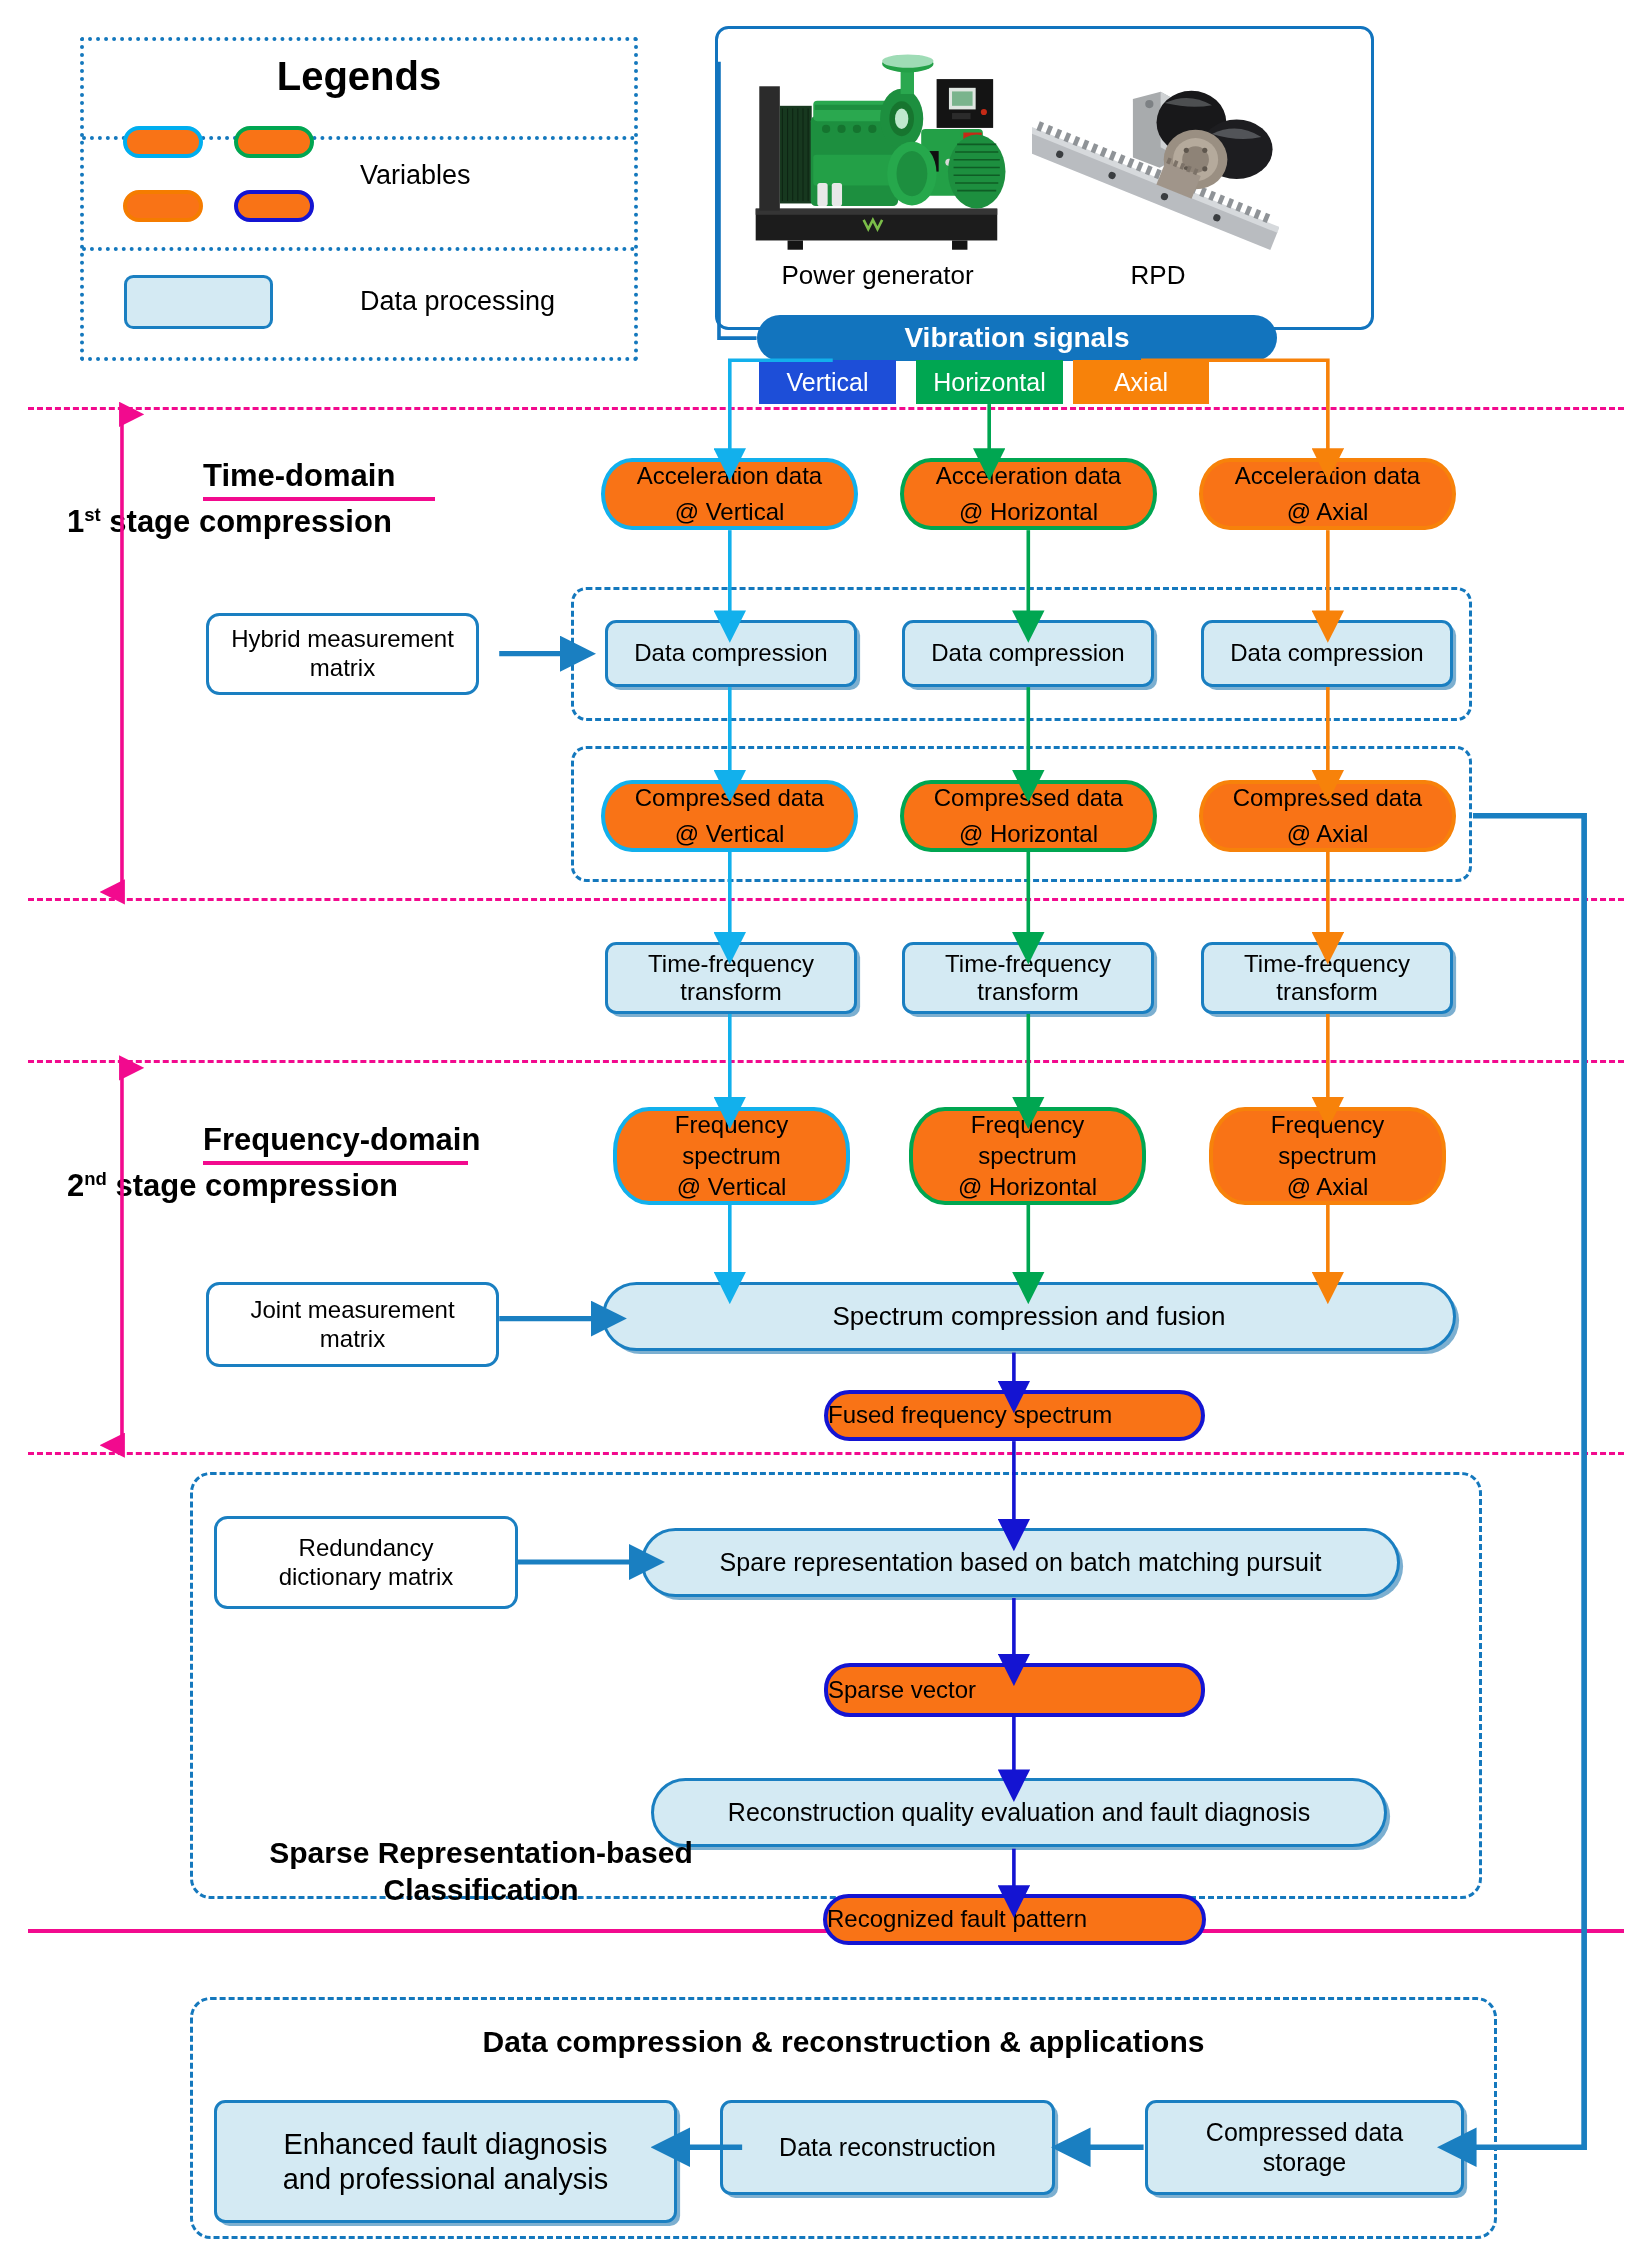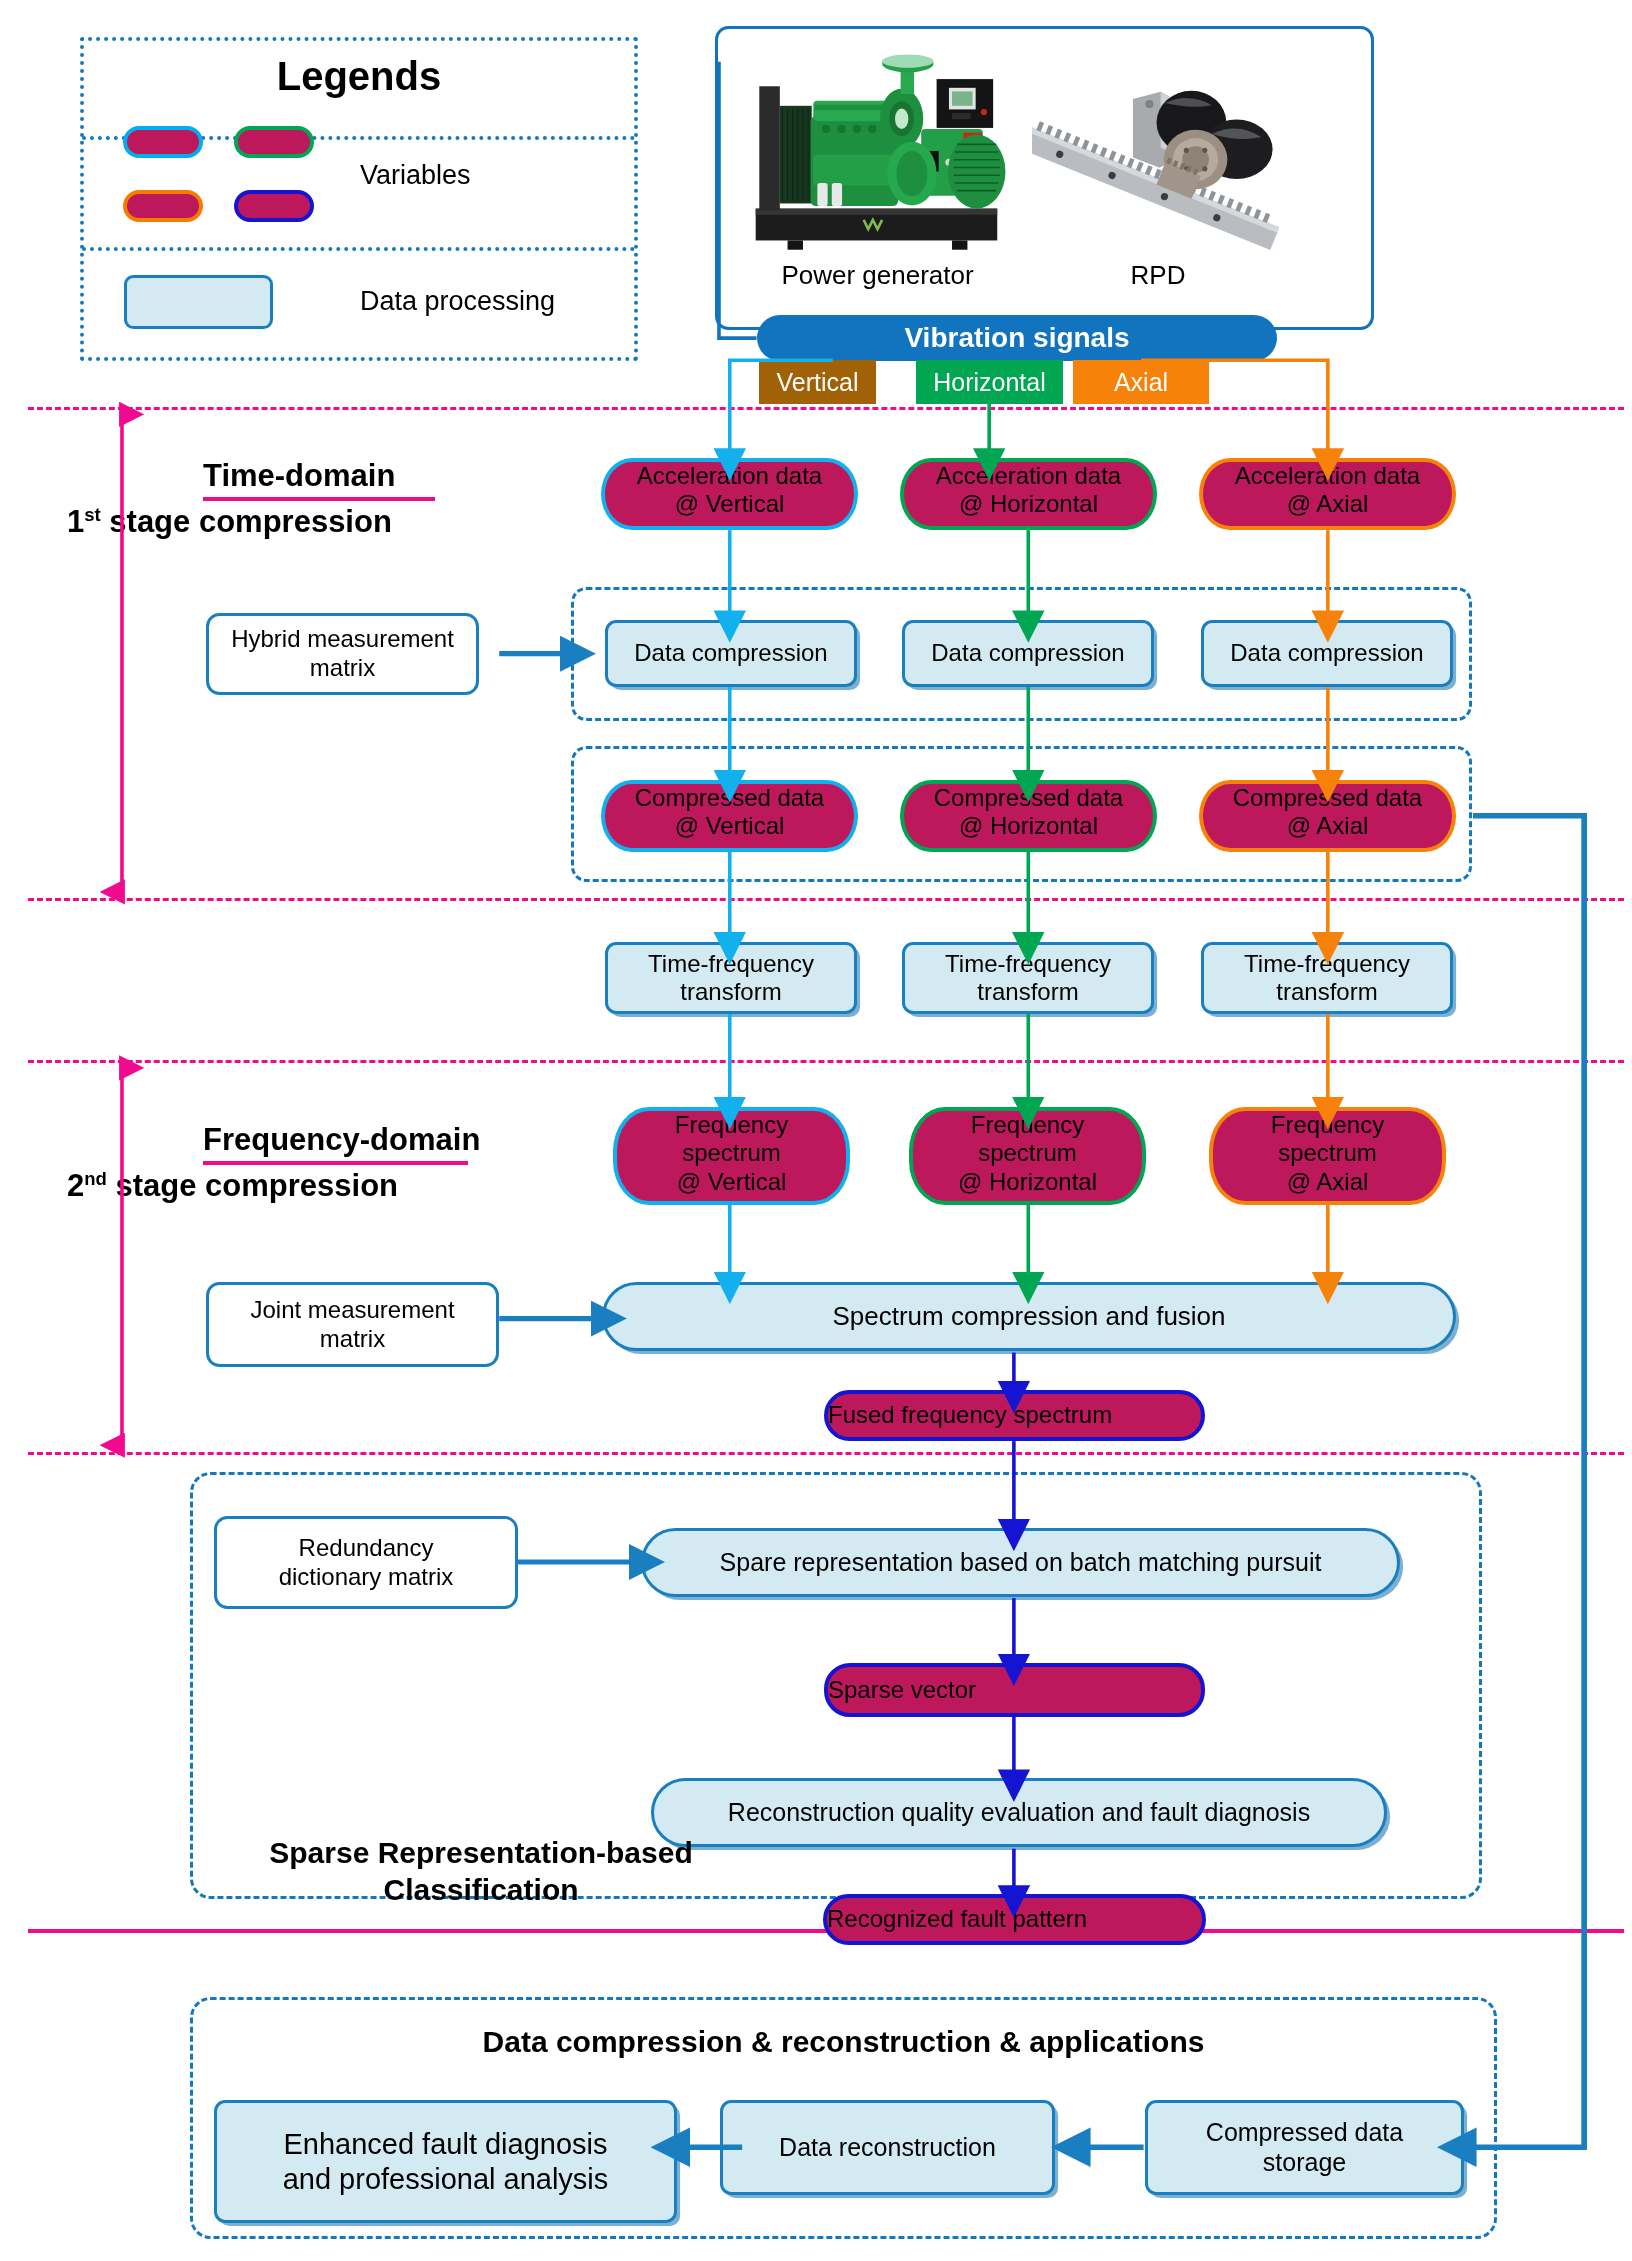--- a/index.html
+++ b/index.html
@@ -1,22 +1,22 @@
 <!DOCTYPE html>
 <html style="font-size:8.2px"><head>
 <meta charset="utf-8">
 <style>
   html,body{margin:0;padding:0;background:#fff;}
   body{font-family:"Liberation Sans",sans-serif;}
   #root{position:relative;width:1632px;height:2261px;background:#fff;overflow:hidden;}
   .abs{position:absolute;}
   
   .var-box{
-    position:absolute;box-sizing:border-box;background:#be185d;
-    border-style:solid;display:flex;align-items:center;justify-content:flex-start;
+    position:absolute;box-sizing:border-box;background:#f97316;
+    border-style:solid;display:flex;align-items:center;justify-content:space-between;
     text-align:center;line-height:1.18;color:#000;
   }
   
   .proc-box{
     position:absolute;box-sizing:border-box;background:#d4eaf3;
     border:3.6px solid #1a7fc1;display:flex;align-items:center;justify-content:center;
     text-align:center;line-height:1.18;color:#000;
     box-shadow:4.1px 4.1px 0 -1px rgba(16,110,170,.55);
   }
   
@@ -193,21 +193,21 @@
   </svg>
 
   <div class="txt" style="left:731px;top:260px;width:293px;text-align:center;font-size:26px;">Power generator</div>
   <div class="txt" style="left:1050px;top:260px;width:216px;text-align:center;font-size:26px;">RPD</div>
 
   <div class="abs" style="left:757px;top:315px;width:520px;height:46px;background:#1274BE;border-radius:23px;
               display:flex;align-items:center;justify-content:center;">
     <span style="color:#ffffff;font-size:28px;font-weight:bold;">Vibration signals</span>
   </div>
 
-  <div class="abs" style="left:759px;top:360px;width:117px;height:44px;background:#a16207;display:flex;align-items:center;justify-content:center;">
+  <div class="abs" style="left:759px;top:360px;width:137px;height:44px;background:#1d4ed8;display:flex;align-items:center;justify-content:center;">
     <span style="color:#fff;font-size:25px;">Vertical</span>
   </div>
   <div class="abs" style="left:916px;top:360px;width:147px;height:44px;background:#00A651;display:flex;align-items:center;justify-content:center;">
     <span style="color:#fff;font-size:25px;">Horizontal</span>
   </div>
   <div class="abs" style="left:1073px;top:360px;width:136px;height:44px;background:#F7820A;display:flex;align-items:center;justify-content:center;">
     <span style="color:#fff;font-size:25px;">Axial</span>
   </div>
 
   <div class="hr-magenta" style="left:28px;top:407px;width:1596px;border-top-width:3.6px;"></div>

